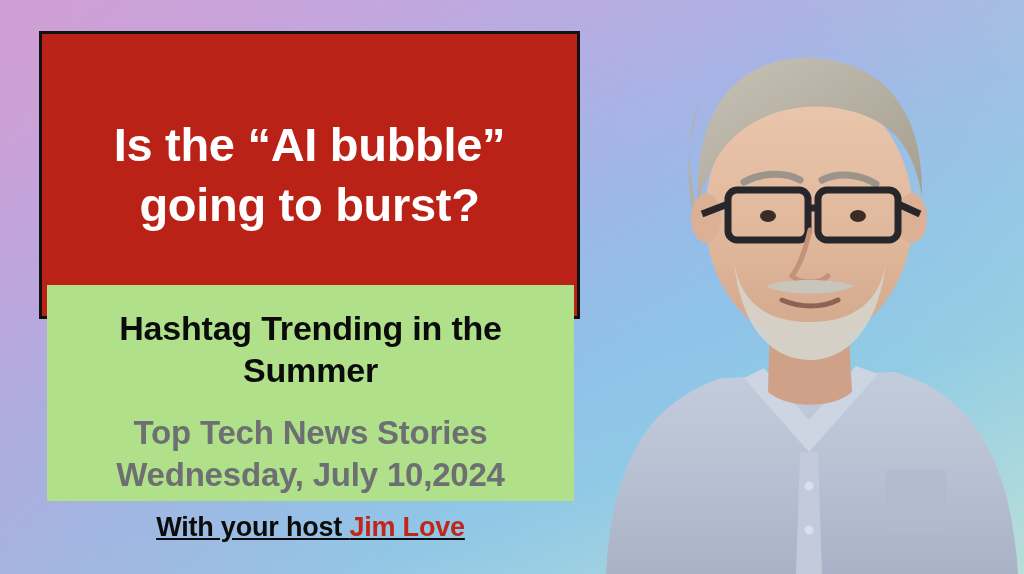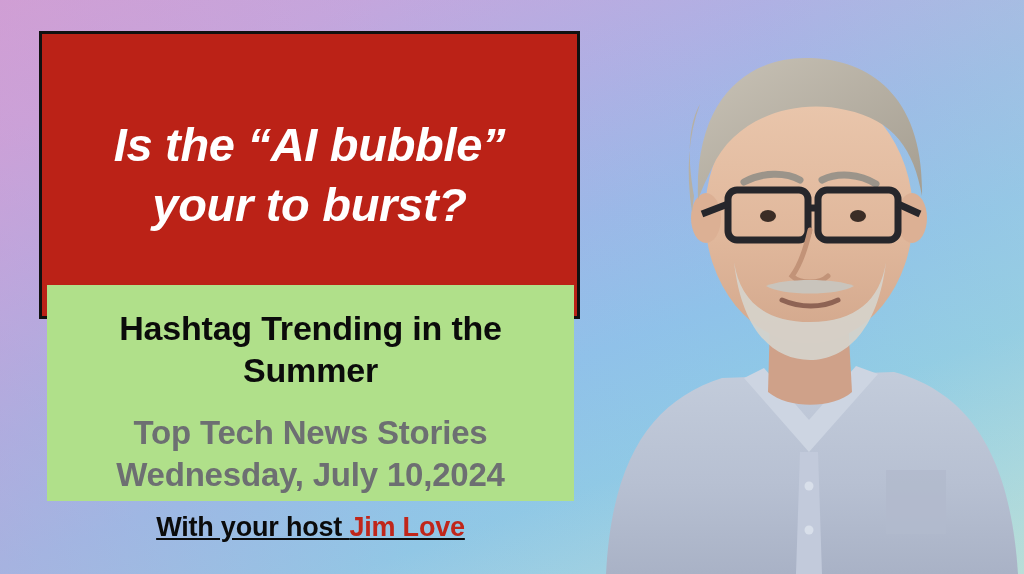--- a/index.html
+++ b/index.html
@@ -44,21 +44,20 @@
     width: 541px;
     height: 288px;
     background: #bb2217;
     border: 3px solid #111111;
     box-sizing: border-box;
     display: flex;
     flex-direction: column;
     align-items: center;
     justify-content: center;
     z-index: 3;
-    font-style: italic;
   }
   .title-line {
     color: #ffffff;
     font-weight: bold;
     font-size: 47px;
     line-height: 1.28;
     text-align: center;
     letter-spacing: -0.3px;
     white-space: nowrap;
   }
@@ -189,21 +188,21 @@
 
       <path d="M140 262 C148 332 180 360 216 360 C252 360 284 330 292 262 C286 300 262 322 216 322 C170 322 146 300 140 262 Z" fill="#d6d2cb" opacity="0.92"></path>
       <path d="M172 286 C190 278 242 278 260 286 C244 296 188 296 172 286 Z" fill="#c9c4bc"></path>
 
       <path d="M188 300 C206 308 228 308 244 300" stroke="#8e6354" stroke-width="5" fill="none" stroke-linecap="round"></path>
     </svg>
   </div>
 
   <div class="title-card">
     <div class="title-line">Is the “AI bubble”</div>
-    <div class="title-line">your to burst?</div>
+    <div class="title-line">going to burst?</div>
   </div>
 
   <div class="green-card">
     <div class="green-head">Hashtag Trending in the</div>
     <div class="green-head">Summer</div>
     <div class="green-sub">Top Tech News Stories</div>
     <div class="green-sub" style="margin-top:0">Wednesday, July 10,2024</div>
   </div>
 
   <div class="host-line">

